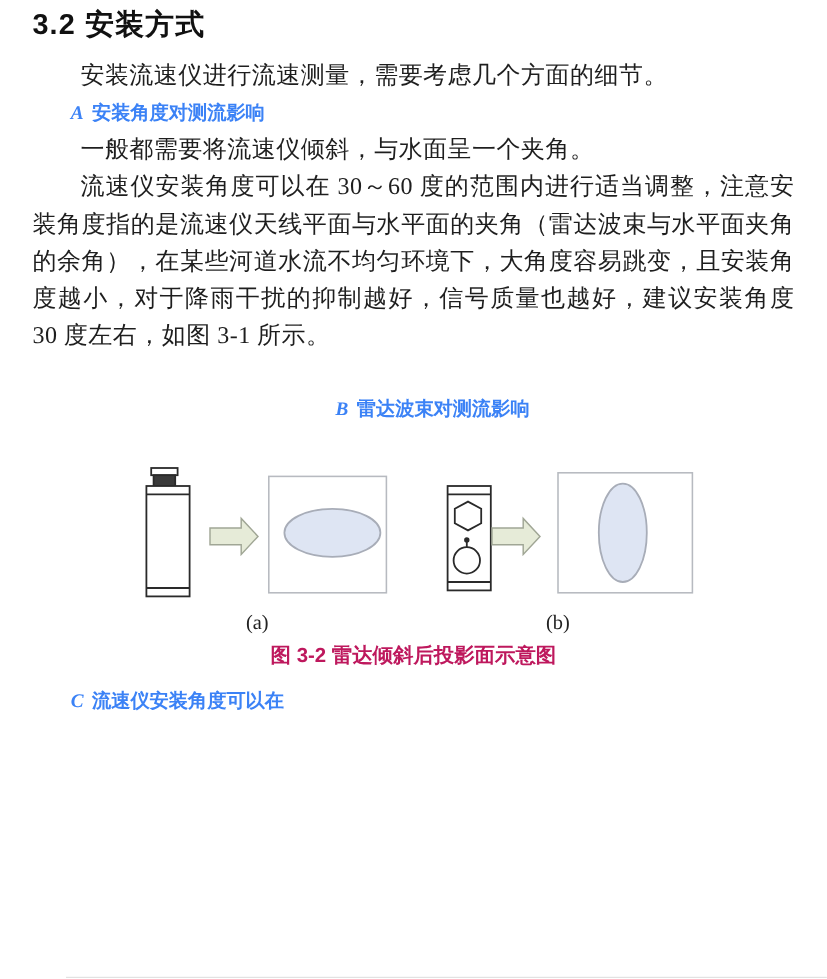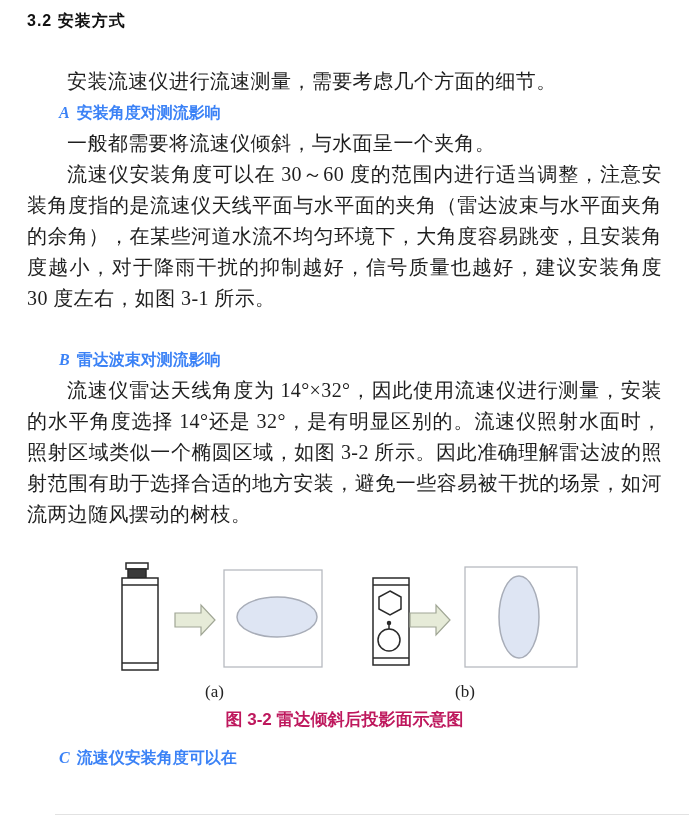--- a/index.html
+++ b/index.html
@@ -7,23 +7,23 @@
     width: 689px; height: 816px;
     background: #ffffff;
     font-family: "Liberation Serif", "DejaVu Serif", serif;
     color: #1e1e1e;
     overflow: hidden;
     position: relative;
   }
   .page { padding: 8px 27px 0 27px; }
 
   h1.sec-title {
-    margin: 0 0 32px 0;
+    margin: 0 0 14px 0;
     font-family: "Liberation Sans", "DejaVu Sans", sans-serif;
-    font-size: 16px; line-height: 26px;
+    font-size: 24px; line-height: 26px;
     font-weight: bold; color: #111;
     letter-spacing: 1px;
   }
 
   p.body-par {
     margin: 0;
     font-size: 20px; line-height: 31px;
     text-align: justify;
     text-indent: 2em;
     letter-spacing: 0.4px;
@@ -33,21 +33,21 @@
     margin: 0; padding-left: 2em;
     font-family: "Liberation Sans", "DejaVu Sans", sans-serif;
     font-size: 16px; line-height: 31px;
     font-weight: bold; color: #3b82f6;
   }
   h2.sub-head .letter {
     font-family: "Liberation Serif", "DejaVu Serif", serif;
     font-style: italic; font-weight: bold;
     margin-right: 7px;
   }
-  h2.sub-b { margin-top: 30px; }
+  h2.sub-b { margin-top: 30px; text-align: center; }
   h2.sub-c { margin-top: 10px; }
 
   .figure-block { margin-top: 30px; }
   .figure-canvas { display: block; margin: 0 auto; }
 
   .fig-labels {
     position: relative; height: 20px; margin-top: 10px;
     font-size: 17px; color: #222;
   }
   .fig-label { position: absolute; top: 0; }
@@ -78,21 +78,20 @@
 
   <h2 class="sub-head">
     <span class="letter">A</span><span>安装角度对测流影响</span>
   </h2>
   <p class="body-par">一般都需要将流速仪倾斜，与水面呈一个夹角。</p>
   <p class="body-par">流速仪安装角度可以在 30～60 度的范围内进行适当调整，注意安装角度指的是流速仪天线平面与水平面的夹角（雷达波束与水平面夹角的余角），在某些河道水流不均匀环境下，大角度容易跳变，且安装角度越小，对于降雨干扰的抑制越好，信号质量也越好，建议安装角度 30 度左右，如图 3-1 所示。</p>
 
   <h2 class="sub-head sub-b">
     <span class="letter">B</span><span>雷达波束对测流影响</span>
   </h2>
-  <p class="body-par">流速仪雷达天线角度为 14°×32°，因此使用流速仪进行测量，安装的水平角度选择 14°还是 32°，是有明显区别的。流速仪照射水面时，照射区域类似一个椭圆区域，如图 3-2 所示。因此准确理解雷达波的照射范围有助于选择合适的地方安装，避免一些容易被干扰的场景，如河流两边随风摆动的树枝。</p>
 
   <div class="figure-block">
     <svg class="figure-canvas" width="635" height="112" viewBox="0 0 635 112">
 
       <g fill="#ffffff" stroke-width="1.5" stroke="#2a2a2a">
         <rect x="99" y="3" width="22" height="6" fill="#ffffff"></rect>
         <rect x="101" y="9" width="18" height="9" fill="#3a3a3a"></rect>
         <rect x="95" y="18" width="36" height="92" fill="#ffffff"></rect>
         <line x1="95" y1="25" x2="131" y2="25"></line>
         <line x1="95" y1="103" x2="131" y2="103"></line>

